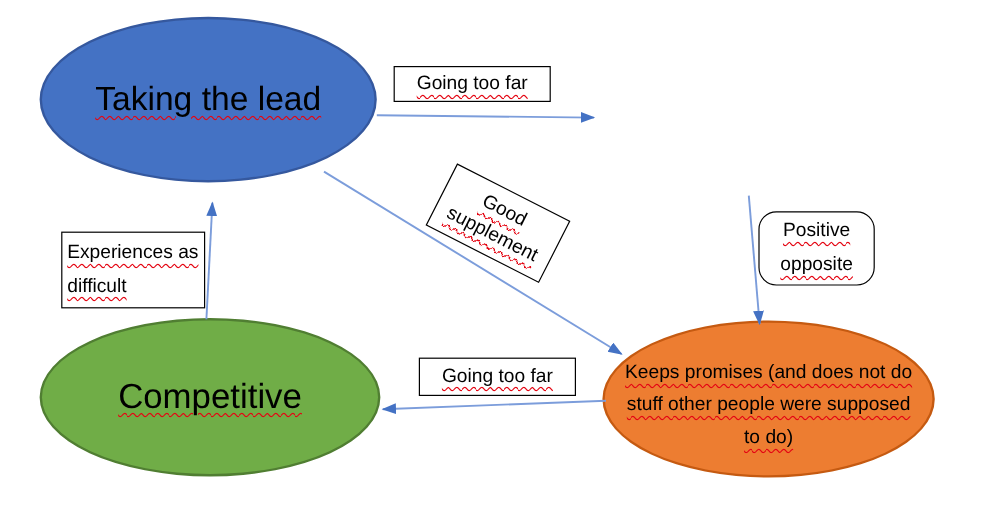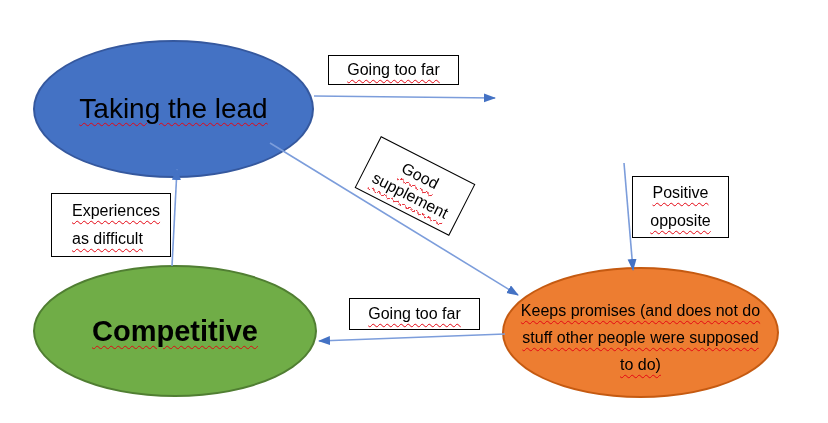--- a/index.html
+++ b/index.html
@@ -14,23 +14,23 @@
   }
   .node {
     position: absolute;
     border-radius: 50%;
     display: flex;
     align-items: center;
     justify-content: center;
     text-align: center;
     color: #000;
   }
-  .node-taking   { left: 33px;  top: 40px;  width: 281px; height: 138px; background: #4472C4; border: 2.5px solid #35589E; font-size: 28px; }
+  .node-taking   { left: 33px;  top: 14px;  width: 281px; height: 138px; background: #4472C4; border: 2.5px solid #35589E; font-size: 28px; }
   .node-control  { left: 496px; top: 31px;  width: 281px; height: 134px; background: #FFC000; border: 2.5px solid #BF9000; font-size: 28px; }
-  .node-compet   { left: 33px;  top: 265px; width: 284px; height: 132px; background: #70AD47; border: 2.5px solid #507E32; font-size: 29px; font-weight: bold; }
+  .node-compet   { left: 33px;  top: 265px; width: 284px; height: 132px; background: #70AD47; border: 2.5px solid #507E32; font-size: 29px; }
   .node-keeps    { left: 502px; top: 267px; width: 277px; height: 131px; background: #ED7D31; border: 2.5px solid #C55A11; font-size: 16px; }
   .node-keeps .node-text { width: 242px; line-height: 1.68; margin-top: 12px; }
   .squiggle {
     text-decoration-line: underline;
     text-decoration-style: wavy;
     text-decoration-color: #E40613;
     text-decoration-thickness: 1px;
     text-underline-offset: 4px;
   }
   .labelbox {
@@ -38,22 +38,22 @@
     background: #ffffff;
     border: 1.5px solid #000000;
     font-size: 16px;
     display: flex;
     align-items: center;
     justify-content: center;
     text-align: center;
     line-height: 1.75;
   }
   .lbl-gtf-top    { left: 328px; top: 55px;  width: 131px; height: 30px; }
-  .lbl-pos-opp    { left: 632px; top: 176px; width: 97px;  height: 62px; }
-  .lbl-exp-diff   { left: 51px;  top: 193px; width: 120px; height: 64px; justify-content: flex-start; text-align: left; padding-left: 20px; }
+  .lbl-pos-opp    { left: 632px; top: 176px; width: 97px;  height: 62px; border-radius: 15px; }
+  .lbl-exp-diff   { left: 51px;  top: 193px; width: 120px; height: 64px; justify-content: flex-start; text-align: left; padding-left: 4px; }
   .lbl-gtf-bottom { left: 349px; top: 298px; width: 131px; height: 32px; }
   .lbl-good-supp  { left: 362px; top: 157px; width: 106px; height: 58px; transform: rotate(27deg); line-height: 1.35; }
   .lbl-good-supp .lbl-text { width: 92px; }
   .arrows { position: absolute; left: 0; top: 0; width: 828px; height: 423px; pointer-events: none; }
 </style>
 </head>
 <body>
 
 <div class="canvas">
 

